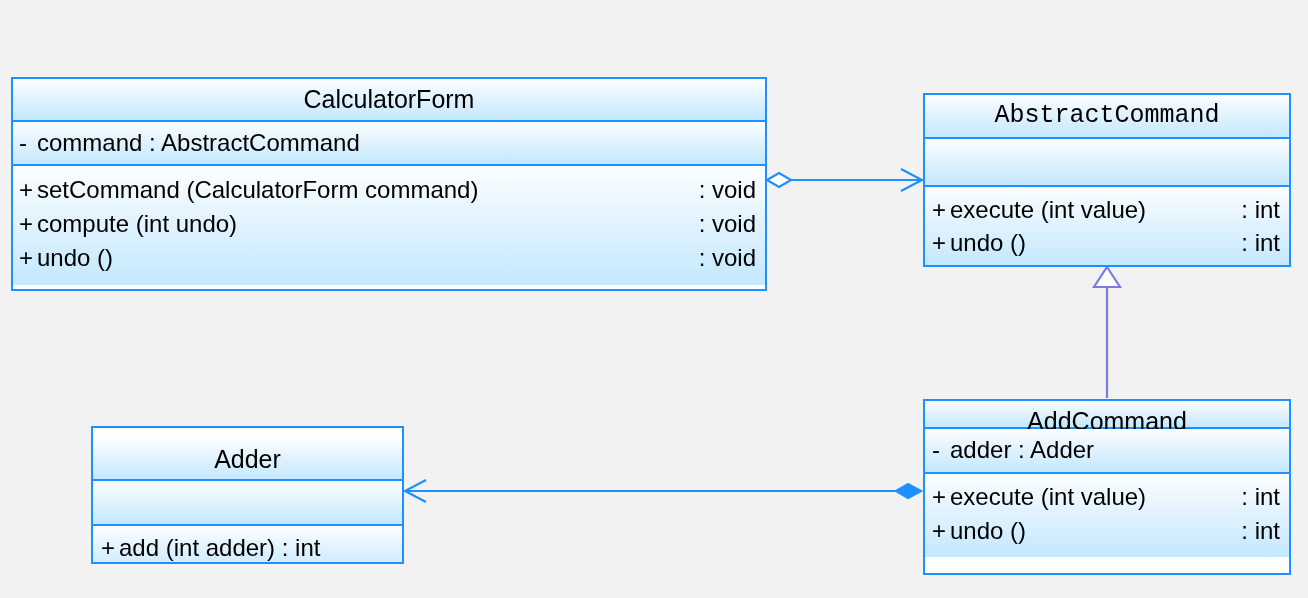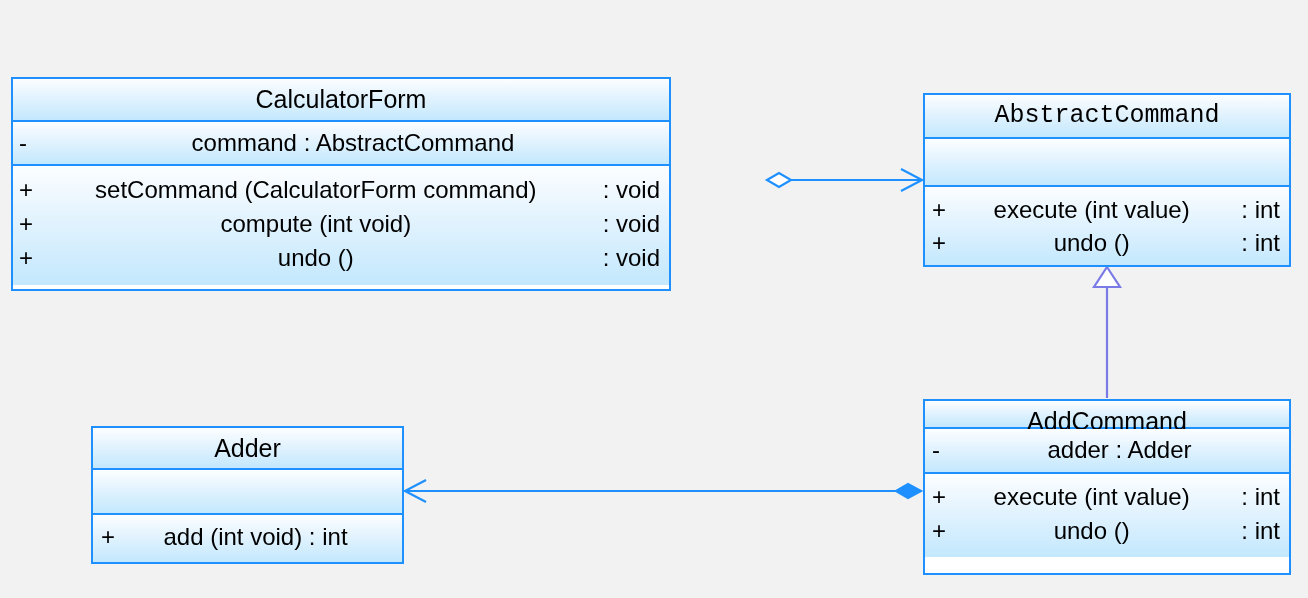--- a/index.html
+++ b/index.html
@@ -62,48 +62,48 @@
     white-space: nowrap;
   }
   .m-vis {
     display: inline-block;
     width: 18px;
     text-align: left;
     flex: 0 0 auto;
   }
   .m-sig {
     flex: 1 1 auto;
-    text-align: center;
+    text-align: left;
   }
   .m-type {
     flex: 0 0 auto;
     text-align: right;
     padding-left: 8px;
   }
 
   
-  #calculator-form { left: 11px; top: 77px; width: 660px; height: 214px; }
+  #calculator-form { left: 11px; top: 77px; width: 756px; height: 214px; }
   #calculator-form .c-head { height: 43px; }
   #calculator-form .c-attrs { height: 44px; }
   #calculator-form .c-ops   { height: 119px; }
   #calculator-form .c-attrs .member { padding: 9px 0 0 6px; }
   #calculator-form .c-ops   .member { padding: 10px 9px 0 6px; }
   #calculator-form .c-ops .member:first-child { padding-top: 12px; }
 
   
   #abstract-command { left: 923px; top: 93px; width: 368px; height: 174px; }
   #abstract-command .c-head  { height: 44px; font-family: Liberation Mono, monospace; }
   #abstract-command .c-attrs { height: 48px; }
   #abstract-command .c-ops   { height: 78px; }
   #abstract-command .c-ops .member { padding: 9px 9px 0 7px; }
   #abstract-command .c-ops .member:first-child { padding-top: 11px; }
 
   
   #adder { left: 91px; top: 426px; width: 313px; height: 138px; }
-  #adder .c-head  { height: 42px; }
+  #adder .c-head  { height: 42px; margin-top: 11px; }
   #adder .c-attrs { height: 45px; }
   #adder .c-ops   { height: 47px; }
   #adder .c-ops .member { padding: 10px 10px 0 8px; }
 
   
   #add-command { left: 923px; top: 399px; width: 368px; height: 176px; }
   #add-command .c-head  { height: 28px; }
   #add-command .c-attrs { height: 45px; }
   #add-command .c-ops   { height: 83px; }
   #add-command .c-attrs .member { padding: 9px 0 0 7px; }
@@ -149,21 +149,21 @@
     </div>
 
     <div class="compartment c-ops cmp-body last">
       <div class="member">
         <span class="m-vis">+</span>
         <span class="m-sig">setCommand (CalculatorForm command)</span>
         <span class="m-type">: void</span>
       </div>
       <div class="member">
         <span class="m-vis">+</span>
-        <span class="m-sig">compute (int void)</span>
+        <span class="m-sig">compute (int undo)</span>
         <span class="m-type">: void</span>
       </div>
       <div class="member">
         <span class="m-vis">+</span>
         <span class="m-sig">undo ()</span>
         <span class="m-type">: void</span>
       </div>
     </div>
   </div>
 
@@ -193,21 +193,21 @@
 
     <div class="compartment c-head">
       <div class="cmp-title">Adder</div>
     </div>
 
     <div class="compartment c-attrs cmp-body"></div>
 
     <div class="compartment c-ops cmp-body last">
       <div class="member">
         <span class="m-vis">+</span>
-        <span class="m-sig">add (int void)  : int</span>
+        <span class="m-sig">add (int adder)  : int</span>
       </div>
     </div>
   </div>
 
   <div class="uml-class" id="add-command">
 
     <div class="compartment c-head">
       <div class="cmp-title">AddCommand</div>
     </div>
 

